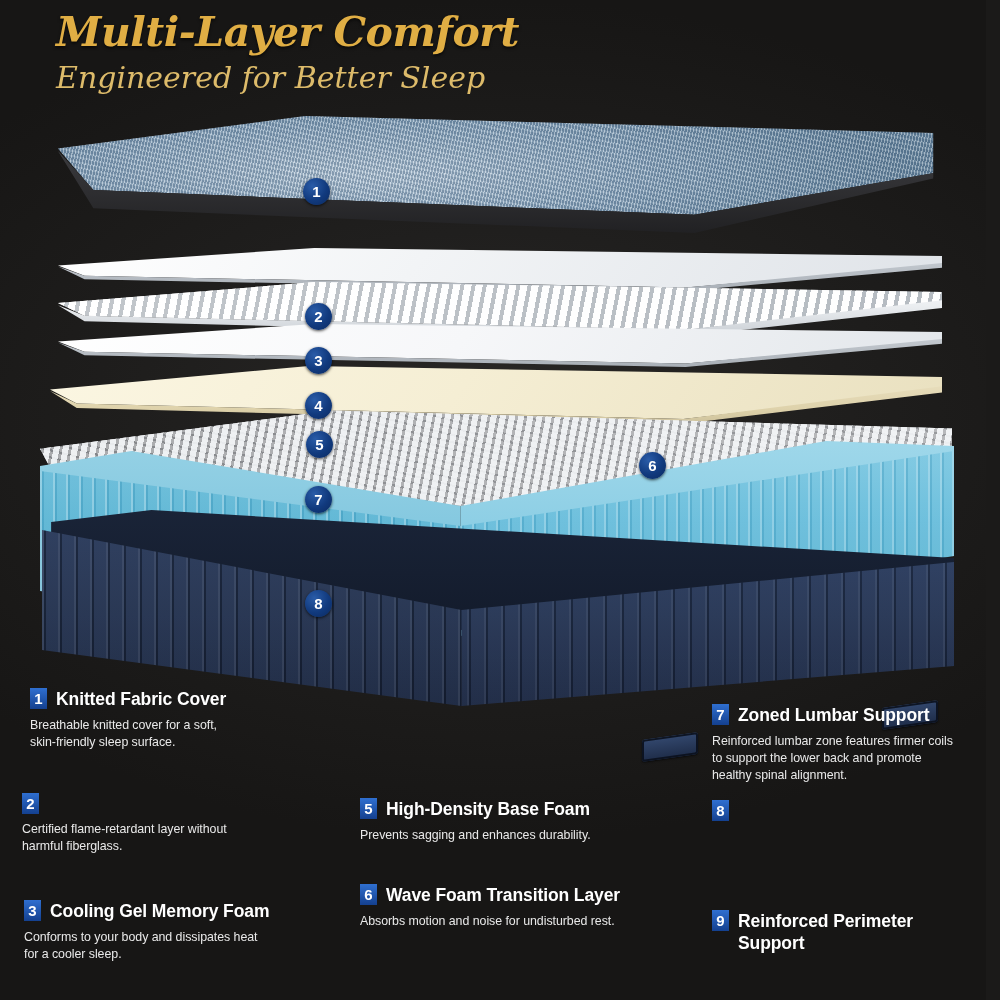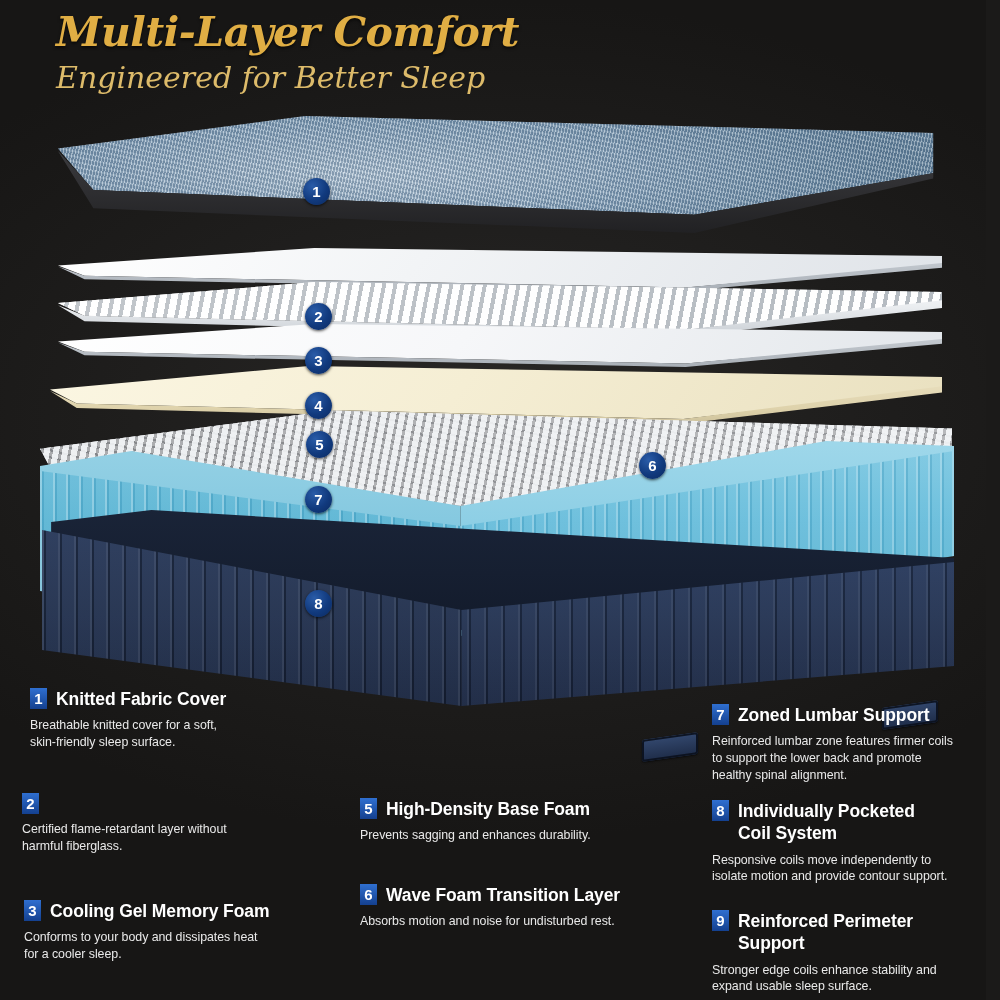--- a/index.html
+++ b/index.html
@@ -322,30 +322,24 @@
           <span class="numbox">7</span>
           <span class="feat-title" style="white-space: pre-line;">Zoned Lumbar Support</span>
         </div>
         <div class="feat-desc">Reinforced lumbar zone features firmer coils
 to support the lower back and promote
 healthy spinal alignment.</div>
       </div>
       <div class="feat" style="left: 712px; top: 112px;">
         <div class="feat-head">
           <span class="numbox">8</span>
-          <span class="feat-title" style="white-space: pre-line;">Individually Pocketed
-Coil System</span>
-        </div>
-        <div class="feat-desc">Responsive coils move independently to
-isolate motion and provide contour support.</div>
+        </div>
       </div>
       <div class="feat" style="left: 712px; top: 222px;">
         <div class="feat-head">
           <span class="numbox">9</span>
           <span class="feat-title" style="white-space: pre-line;">Reinforced Perimeter
 Support</span>
         </div>
-        <div class="feat-desc">Stronger edge coils enhance stability and
-expand usable sleep surface.</div>
       </div>
     </div>
 
 </div>
 
 </body></html>

